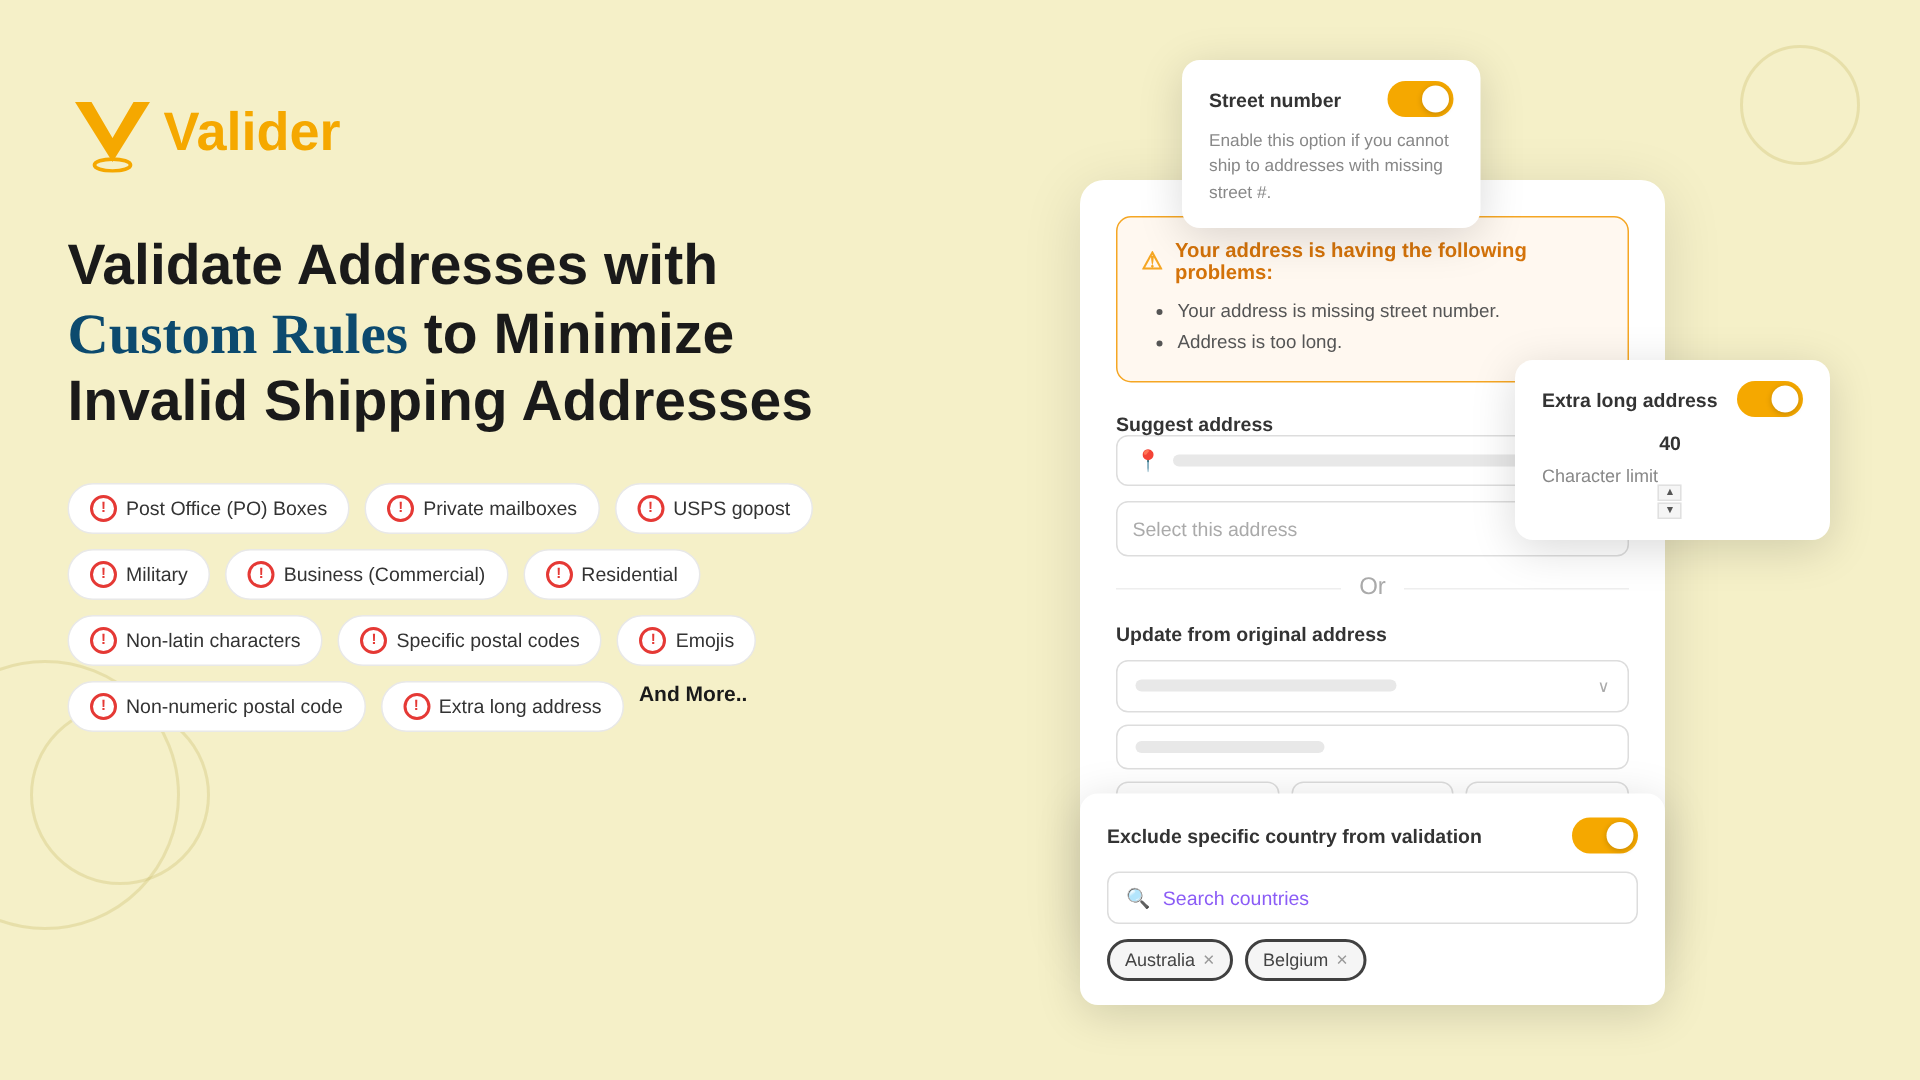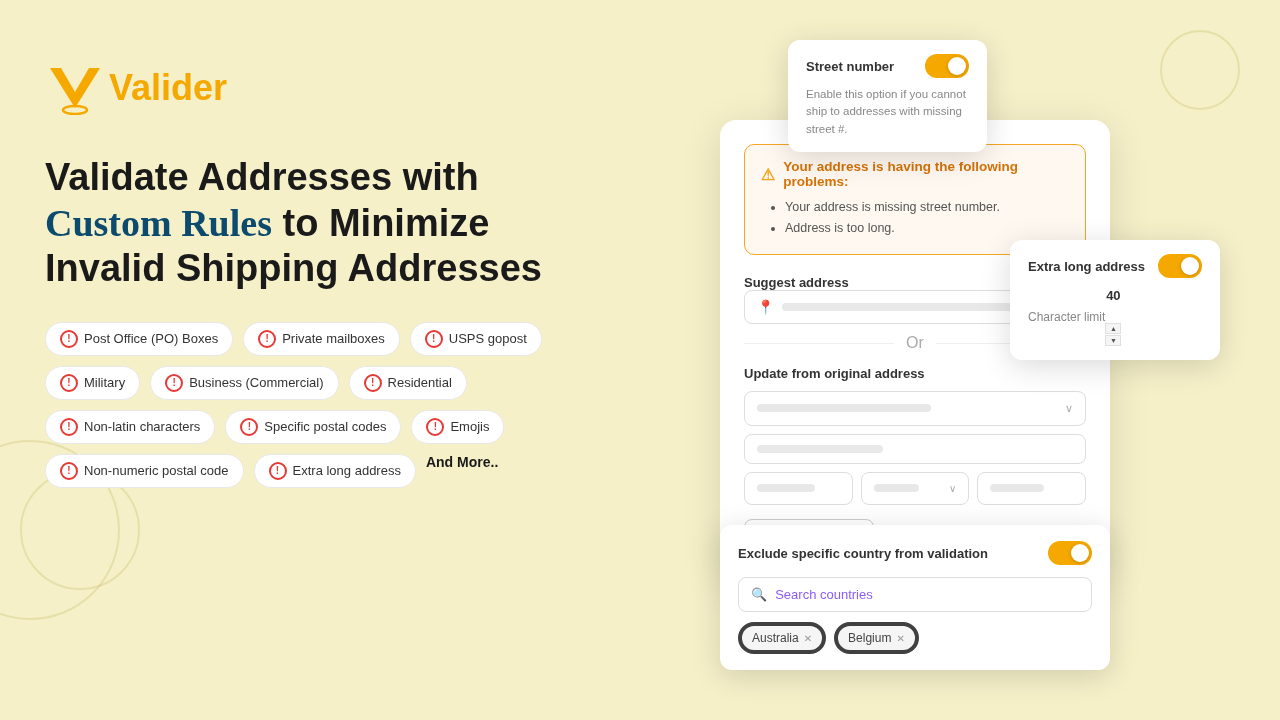--- a/index.html
+++ b/index.html
@@ -383,21 +383,21 @@
       color: #8b5cf6;
       font-size: 13px;
     }
     .country-tags {
       display: flex;
       gap: 8px;
       flex-wrap: wrap;
     }
     .country-tag {
       background: #f5f5f5;
-      border: 4px solid #404040;
+      border: 2px solid #404040;
       border-radius: 20px;
       padding: 5px 10px;
       font-size: 12px;
       color: #444;
       display: flex;
       align-items: center;
       gap: 5px;
     }
     .country-tag-x {
       color: #999;
@@ -524,20 +524,21 @@
         <li>Address is too long.</li>
       </ul>
     </div>
 
     
     <div class="section-label">Suggest address</div>
     <div class="address-input-row">
       <span class="pin-icon">📍</span>
       <div class="address-line" style="width:75%;"></div>
     </div>
+    <button class="select-btn">Select this address</button>
 
     <div class="or-divider">Or</div>
 
     
     <div class="update-section-label">Update from original address</div>
 
     <div class="form-row-full">
       <div class="form-line" style="width:55%;"></div>
       <span style="color:#aaa;font-size:11px;margin-left:auto;">∨</span>
     </div>

